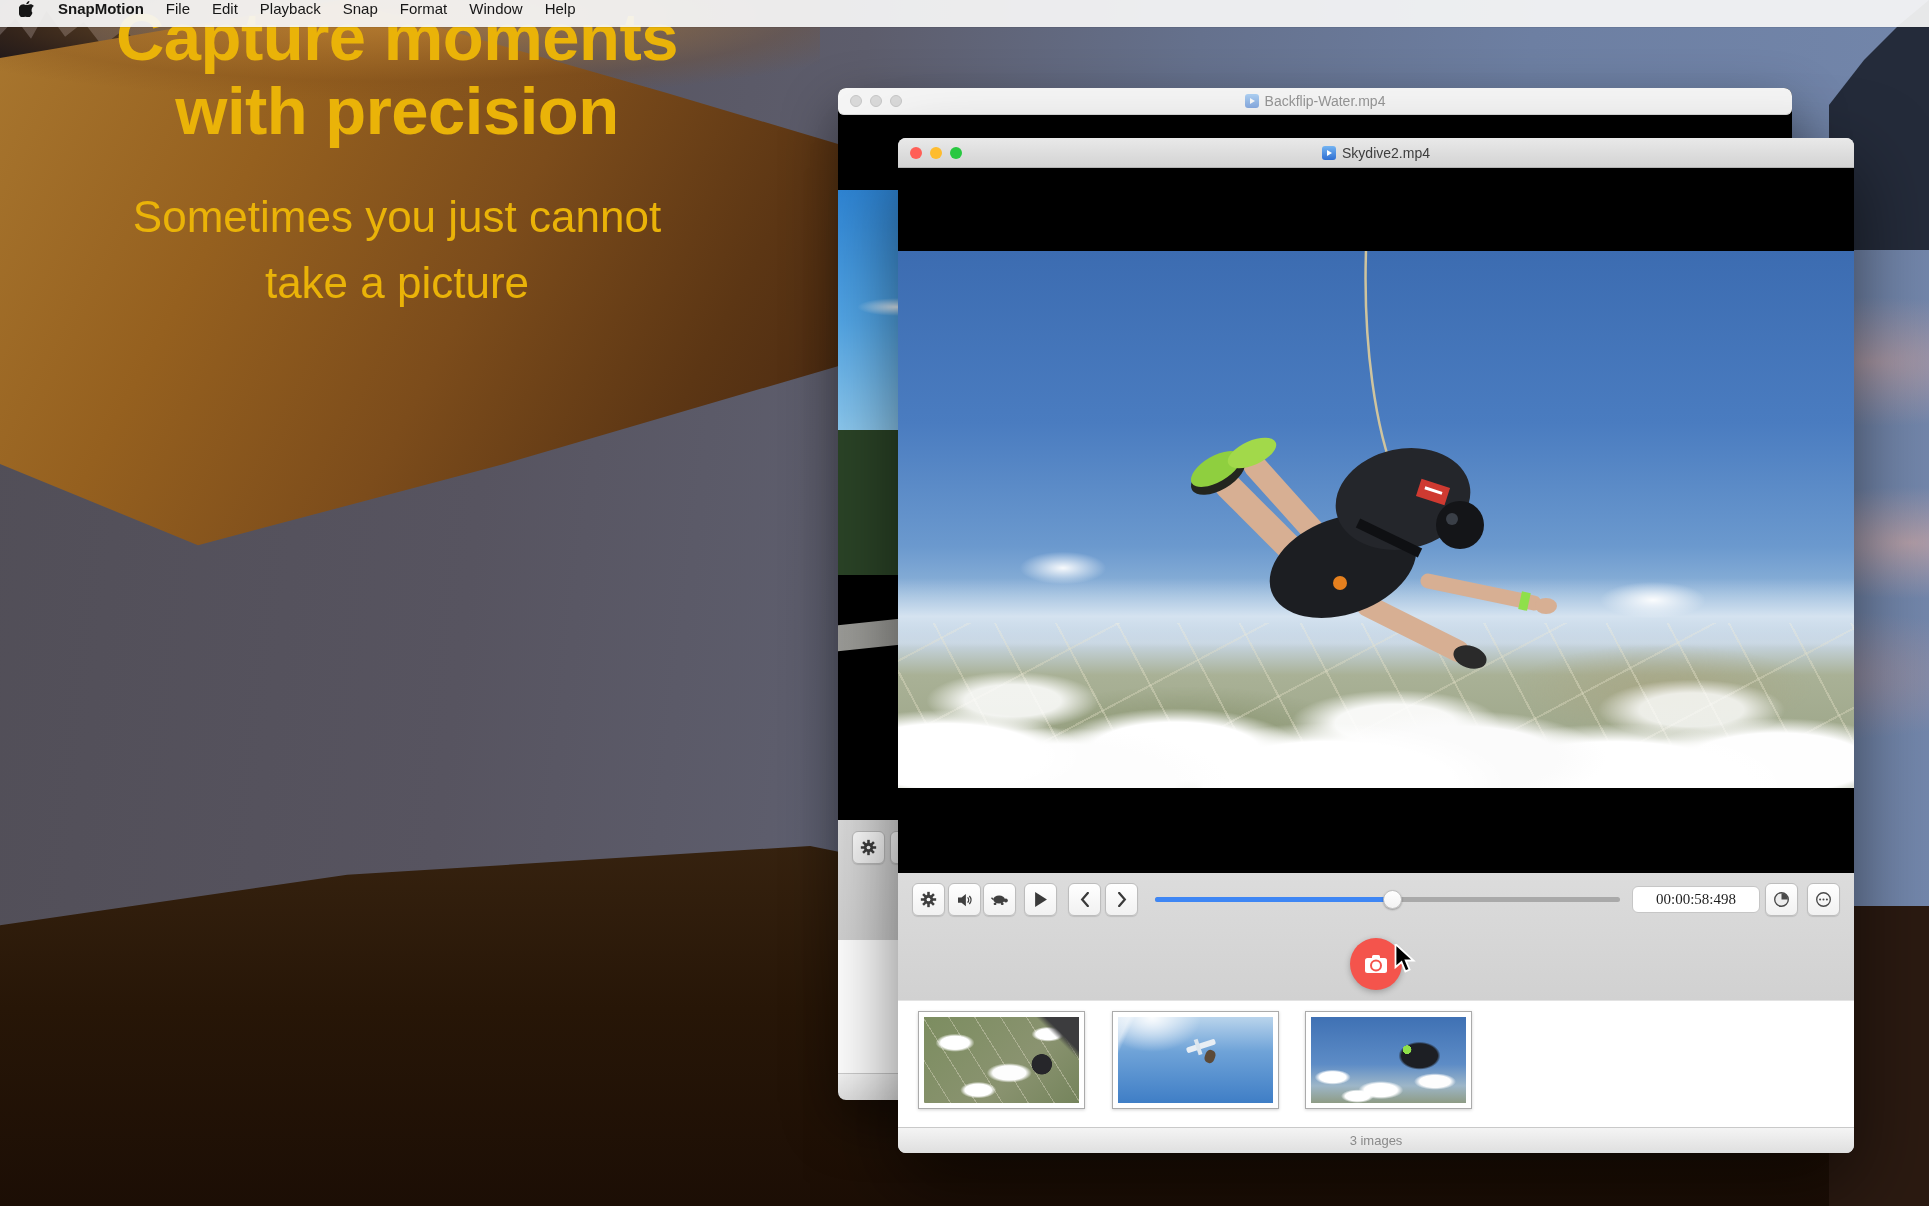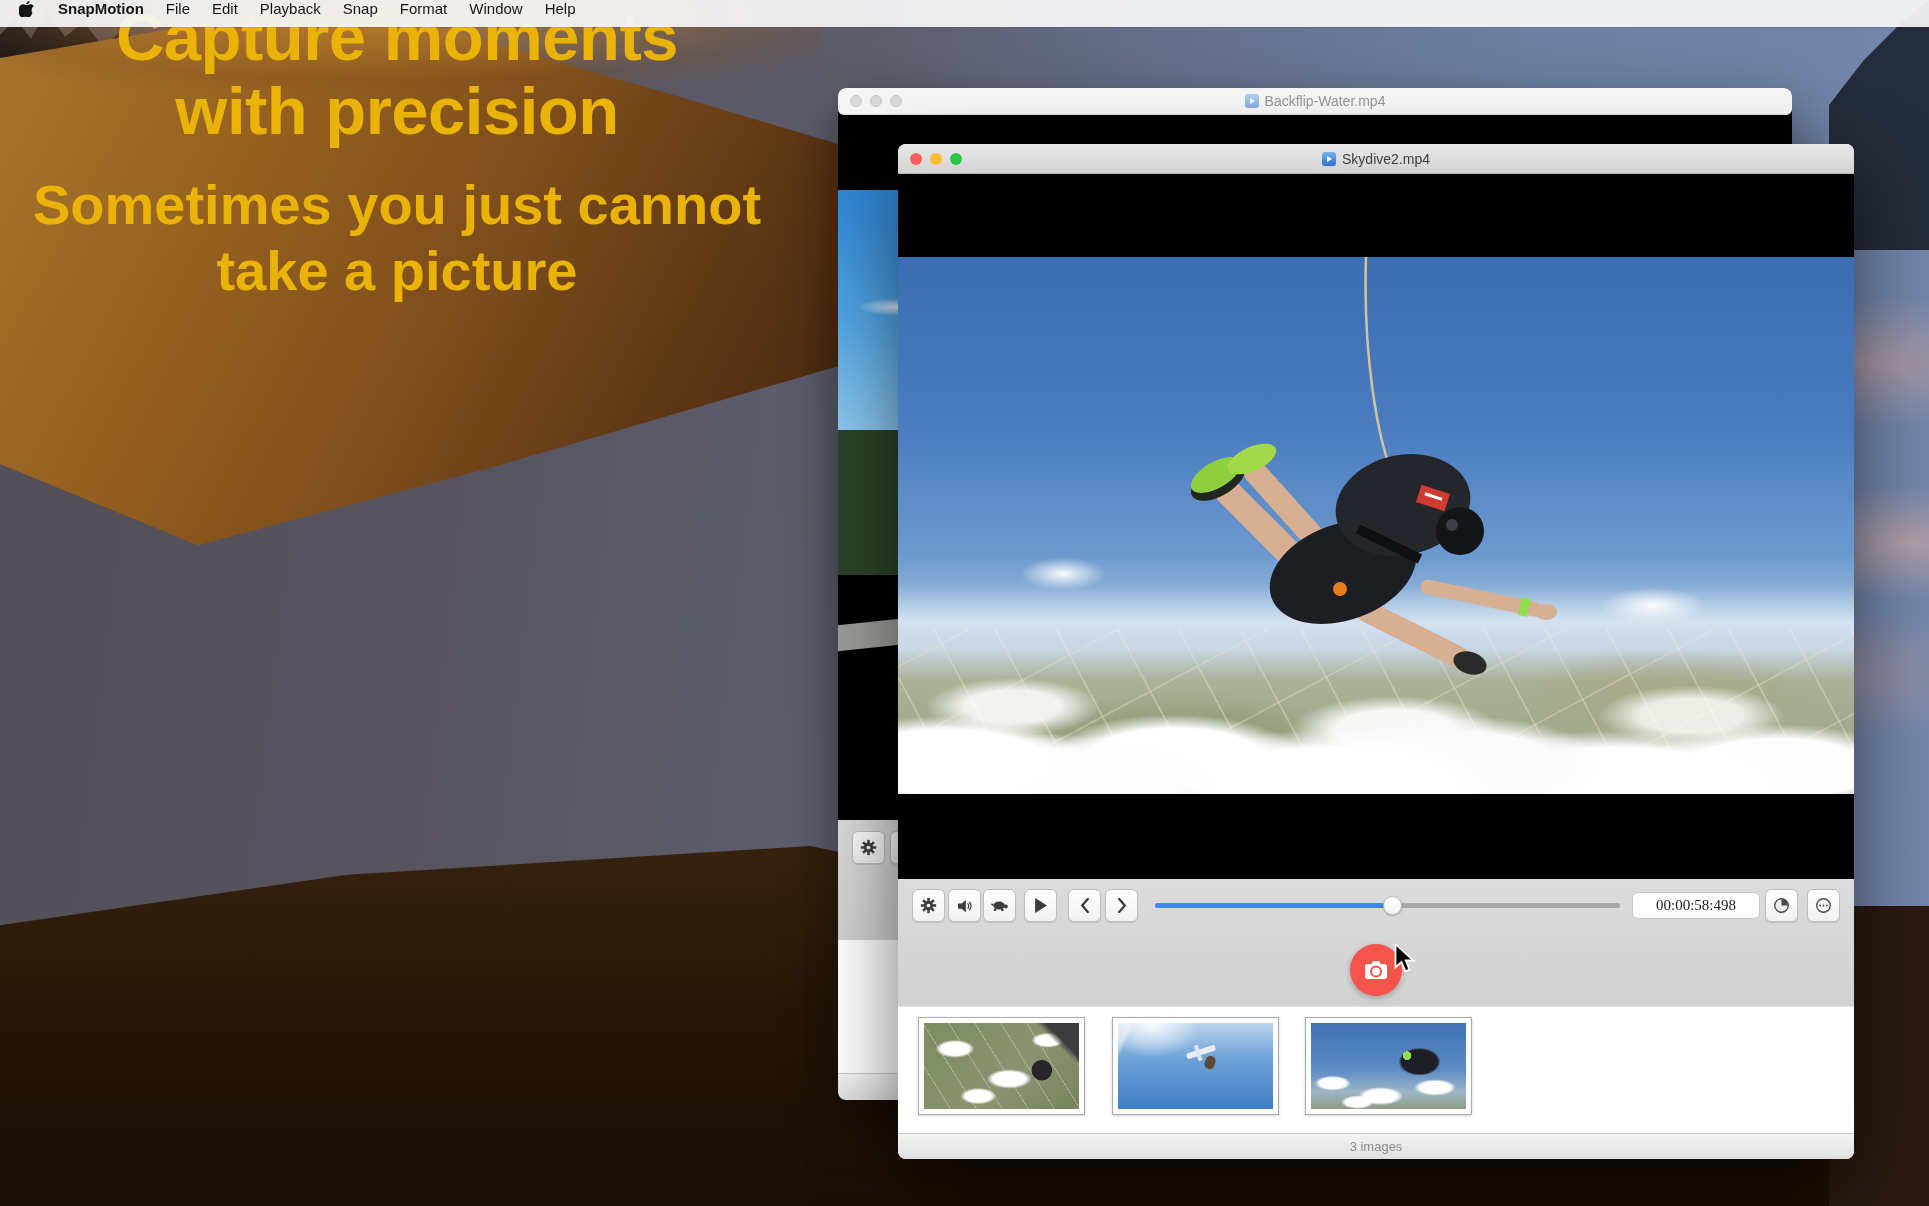--- a/index.html
+++ b/index.html
@@ -26,21 +26,21 @@
     background:radial-gradient(ellipse 85% 60% at 48% 8%, rgba(196,136,56,.75), rgba(128,78,28,.25) 58%, transparent 75%); }
   .dune-dark { position:absolute; left:0; bottom:0; width:100%; height:360px;
     background:linear-gradient(180deg,#36220f 0%,#271607 45%,#1c0e05 100%);
     clip-path:polygon(0 22%,18% 8%,42% 0,66% 26%,84% 18%,100% 26%,100% 100%,0 100%); }
   .mountains-right { position:absolute; right:0; top:715; width:100px; height:250px; background:#242b3a;
     clip-path:polygon(0 42%,35% 24%,70% 10%,100% 0,100% 100%,0 100%); }
   .dark-right { position:absolute; right:0; bottom:0; width:100px; height:300px; background:#2b1a11; }
 
   .desktop-copy { position:absolute; left:16px; top:447; width:762px; text-align:center; color:#eab308; z-index:2; }
   .desktop-copy h1 { font-size:67px; font-weight:700; line-height:74px; letter-spacing:-0.5px; }
-  .desktop-copy h2 { font-size:56px; font-weight:700; line-height:66px; margin-top:24px; }
+  .desktop-copy h2 { font-size:44px; font-weight:400; line-height:66px; margin-top:36px; }
 
   
   .menubar { position:absolute; top:0; left:0; right:0; height:27px; z-index:30;
     background:rgba(246,246,246,.93); display:flex; align-items:flex-start; font-size:15px; color:#161616;
     box-shadow:0 0 1px rgba(0,0,0,.35); }
   .menubar .apple { margin:0 13px 0 19px; display:flex; align-items:center; }
   .menubar .appname { font-weight:700; padding:0 11px; }
   .menubar .mitem { padding:0 11px; }
 
   
@@ -67,21 +67,21 @@
                radial-gradient(ellipse 50px 35px at 70% 55%, #33502c, transparent 80%), #2b4427; }
   .bw-road { position:absolute; left:0; top:487px; width:100%; height:26px;
     background:linear-gradient(100deg,#9c9c98,#bcbcb6); transform:skewY(-6deg); }
   .bw-controls { position:absolute; left:0; top:732px; width:100%; height:120px;
     background:linear-gradient(180deg,#dbdbdb,#d1d1d1); }
   .bw-white { position:absolute; left:0; top:852px; width:100%; height:133px; background:#ffffff; }
   .bw-status { position:absolute; left:0; top:985px; width:100%; height:27px;
     background:linear-gradient(180deg,#f4f4f4,#e0e0e0); border-top:1px solid #cccccc; }
 
   
-  .front-window { left:898px; top:144px; width:956px; height:1015px; background:#ececec; z-index:5;
+  .front-window { left:898px; top:138px; width:956px; height:1015px; background:#ececec; z-index:5;
     box-shadow:0 30px 80px rgba(0,0,0,.55); }
   .fw-titlebar { position:relative; height:30px; background:linear-gradient(180deg,#e9e9e9,#d3d3d3); border-bottom:1px solid #b4b4b4; }
   .fw-titlebar .wtitle { color:#3d3d3d; }
   .fw-video { position:absolute; left:0; top:30px; width:100%; height:705px; background:#000; }
   .scene { position:absolute; left:0; top:83px; width:956px; height:537px; overflow:hidden;
     background:linear-gradient(180deg,#3c6cb1 0%,#4a7cc0 32%,#6b99ce 55%,#9abcdc 67%,#c6d5e2 73%,#a9b196 79%,#97a082 100%); }
   .ground { position:absolute; left:0; bottom:0; width:100%; height:165px; opacity:.8;
     background:
       repeating-linear-gradient(62deg, rgba(233,228,203,.45) 0 2px, transparent 2px 54px),
       repeating-linear-gradient(-28deg, rgba(233,228,203,.4) 0 2px, transparent 2px 70px),

